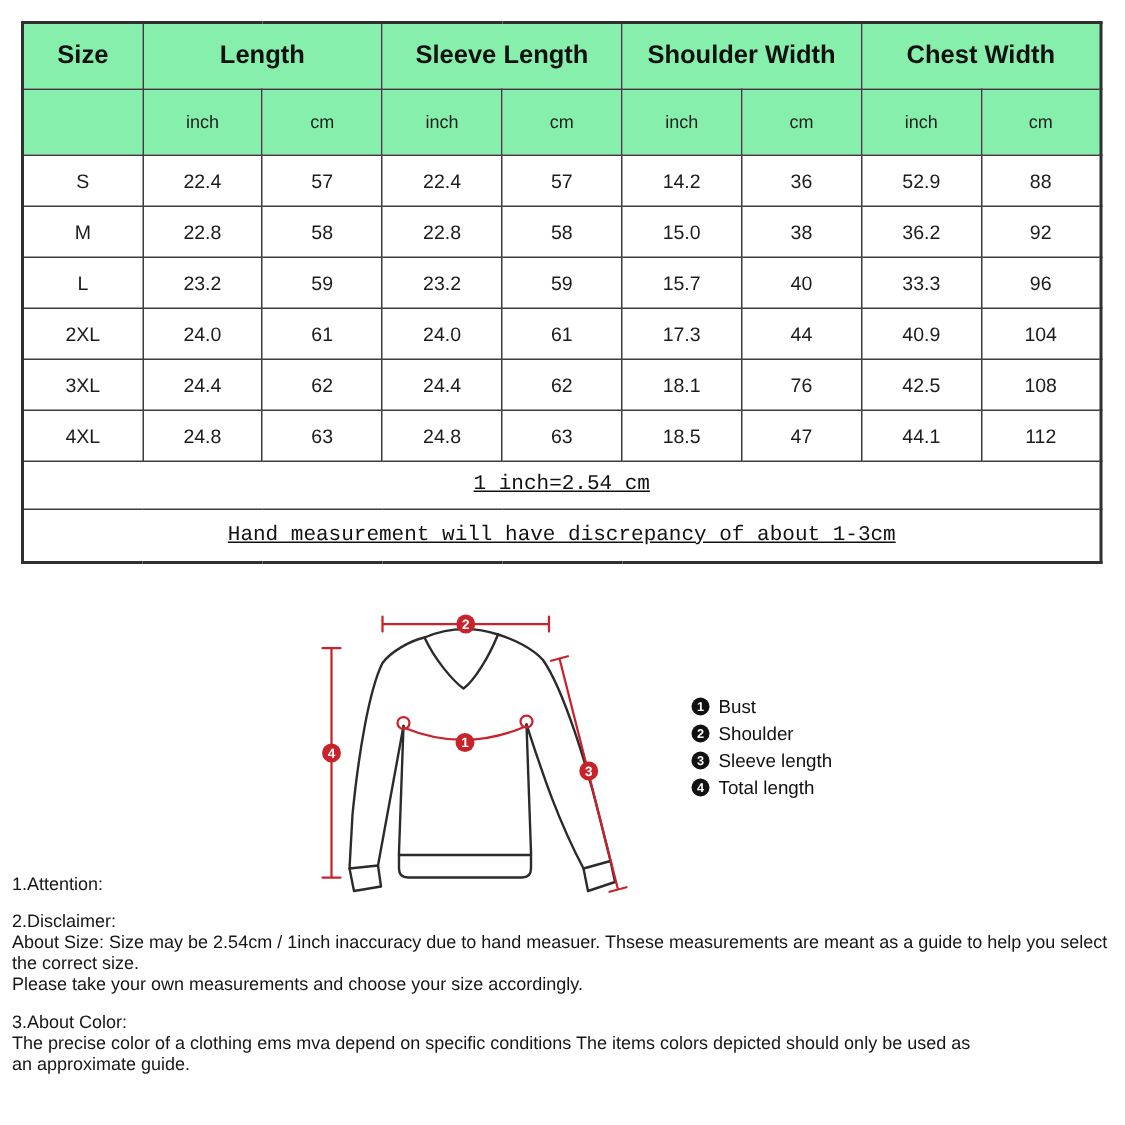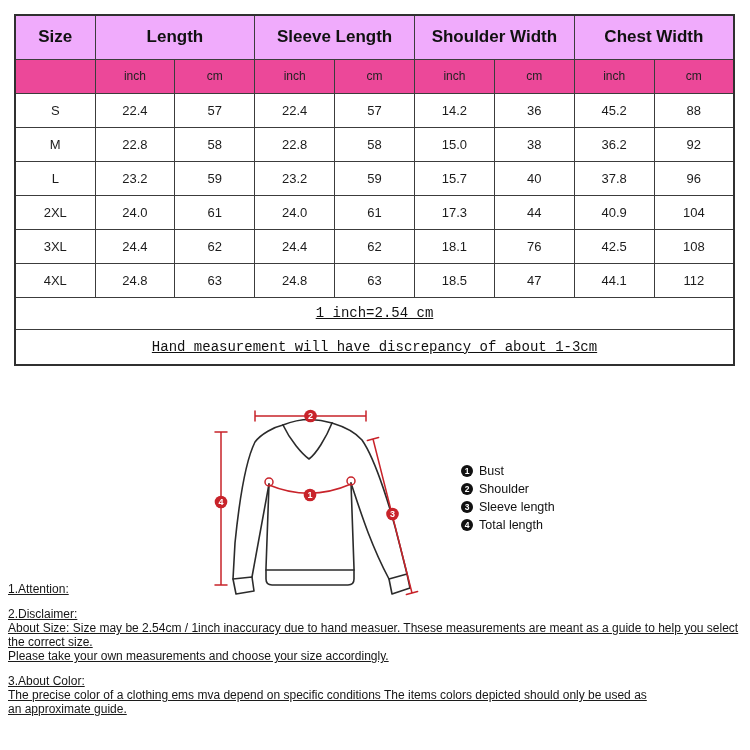--- a/index.html
+++ b/index.html
@@ -18,25 +18,25 @@
     border-collapse:collapse;
     border:2px solid #303030;
   }
   .size-table col.c-size { width:80px; }
   .size-table th, .size-table td {
     border:1px solid #3c3c3c;
     text-align:center; vertical-align:middle;
     padding:0; overflow:hidden;
   }
   .size-table tr.group-row th {
-    background:#f0abfc; height:44px;
+    background:#86efac; height:44px;
     font-size:17px; font-weight:bold; color:#111;
   }
   .size-table tr.unit-row th {
-    background:#ec4899; height:34px;
+    background:#86efac; height:44px;
     font-size:12px; font-weight:normal; color:#222;
   }
   .size-table tr.data-row td { height:34px; font-size:13px; background:#fff; }
   .size-table tr.note-row td {
     background:#fff;
     font-family:"Liberation Mono","DejaVu Sans Mono",monospace;
     font-size:14px; color:#111;text-decoration:underline;
   }
   .size-table tr.note-row.n1 td { height:32px; }
   .size-table tr.note-row.n2 td { height:36px;margin-left:32px; }
@@ -48,21 +48,21 @@
   .legend-item { height:18px; display:flex; align-items:center; }
   .lnum {
     display:inline-block; width:12px; height:12px; border-radius:50%;
     background:#111; color:#fff; font-size:8.5px; font-weight:bold;
     line-height:12px; text-align:center; margin-right:6px; flex:0 0 auto;
   }
   .llabel { font-size:12.5px; color:#111; }
 
   
   .notes { position:absolute; top:582px; left:8px; width:740px; }
-  .notes .para { margin:0 0 11px 0;text-decoration:underline; }
+  .notes .para { margin:0 0 11px 0; }
   .notes div.nline { font-size:12px; line-height:14px; color:#161616; }
 </style>
 </head>
 <body>
 
 <table class="size-table">
   <colgroup>
     <col class="c-size">
       <col>
       <col>
@@ -94,21 +94,21 @@
   </tr>
 
   <tr class="data-row">
     <td>S</td>
     <td>22.4</td>
     <td>57</td>
     <td>22.4</td>
     <td>57</td>
     <td>14.2</td>
     <td>36</td>
-    <td>45.2</td>
+    <td>52.9</td>
     <td>88</td>
   </tr>
   <tr class="data-row">
     <td>M</td>
     <td>22.8</td>
     <td>58</td>
     <td>22.8</td>
     <td>58</td>
     <td>15.0</td>
     <td>38</td>
@@ -116,21 +116,21 @@
     <td>92</td>
   </tr>
   <tr class="data-row">
     <td>L</td>
     <td>23.2</td>
     <td>59</td>
     <td>23.2</td>
     <td>59</td>
     <td>15.7</td>
     <td>40</td>
-    <td>37.8</td>
+    <td>33.3</td>
     <td>96</td>
   </tr>
   <tr class="data-row">
     <td>2XL</td>
     <td>24.0</td>
     <td>61</td>
     <td>24.0</td>
     <td>61</td>
     <td>17.3</td>
     <td>44</td>

